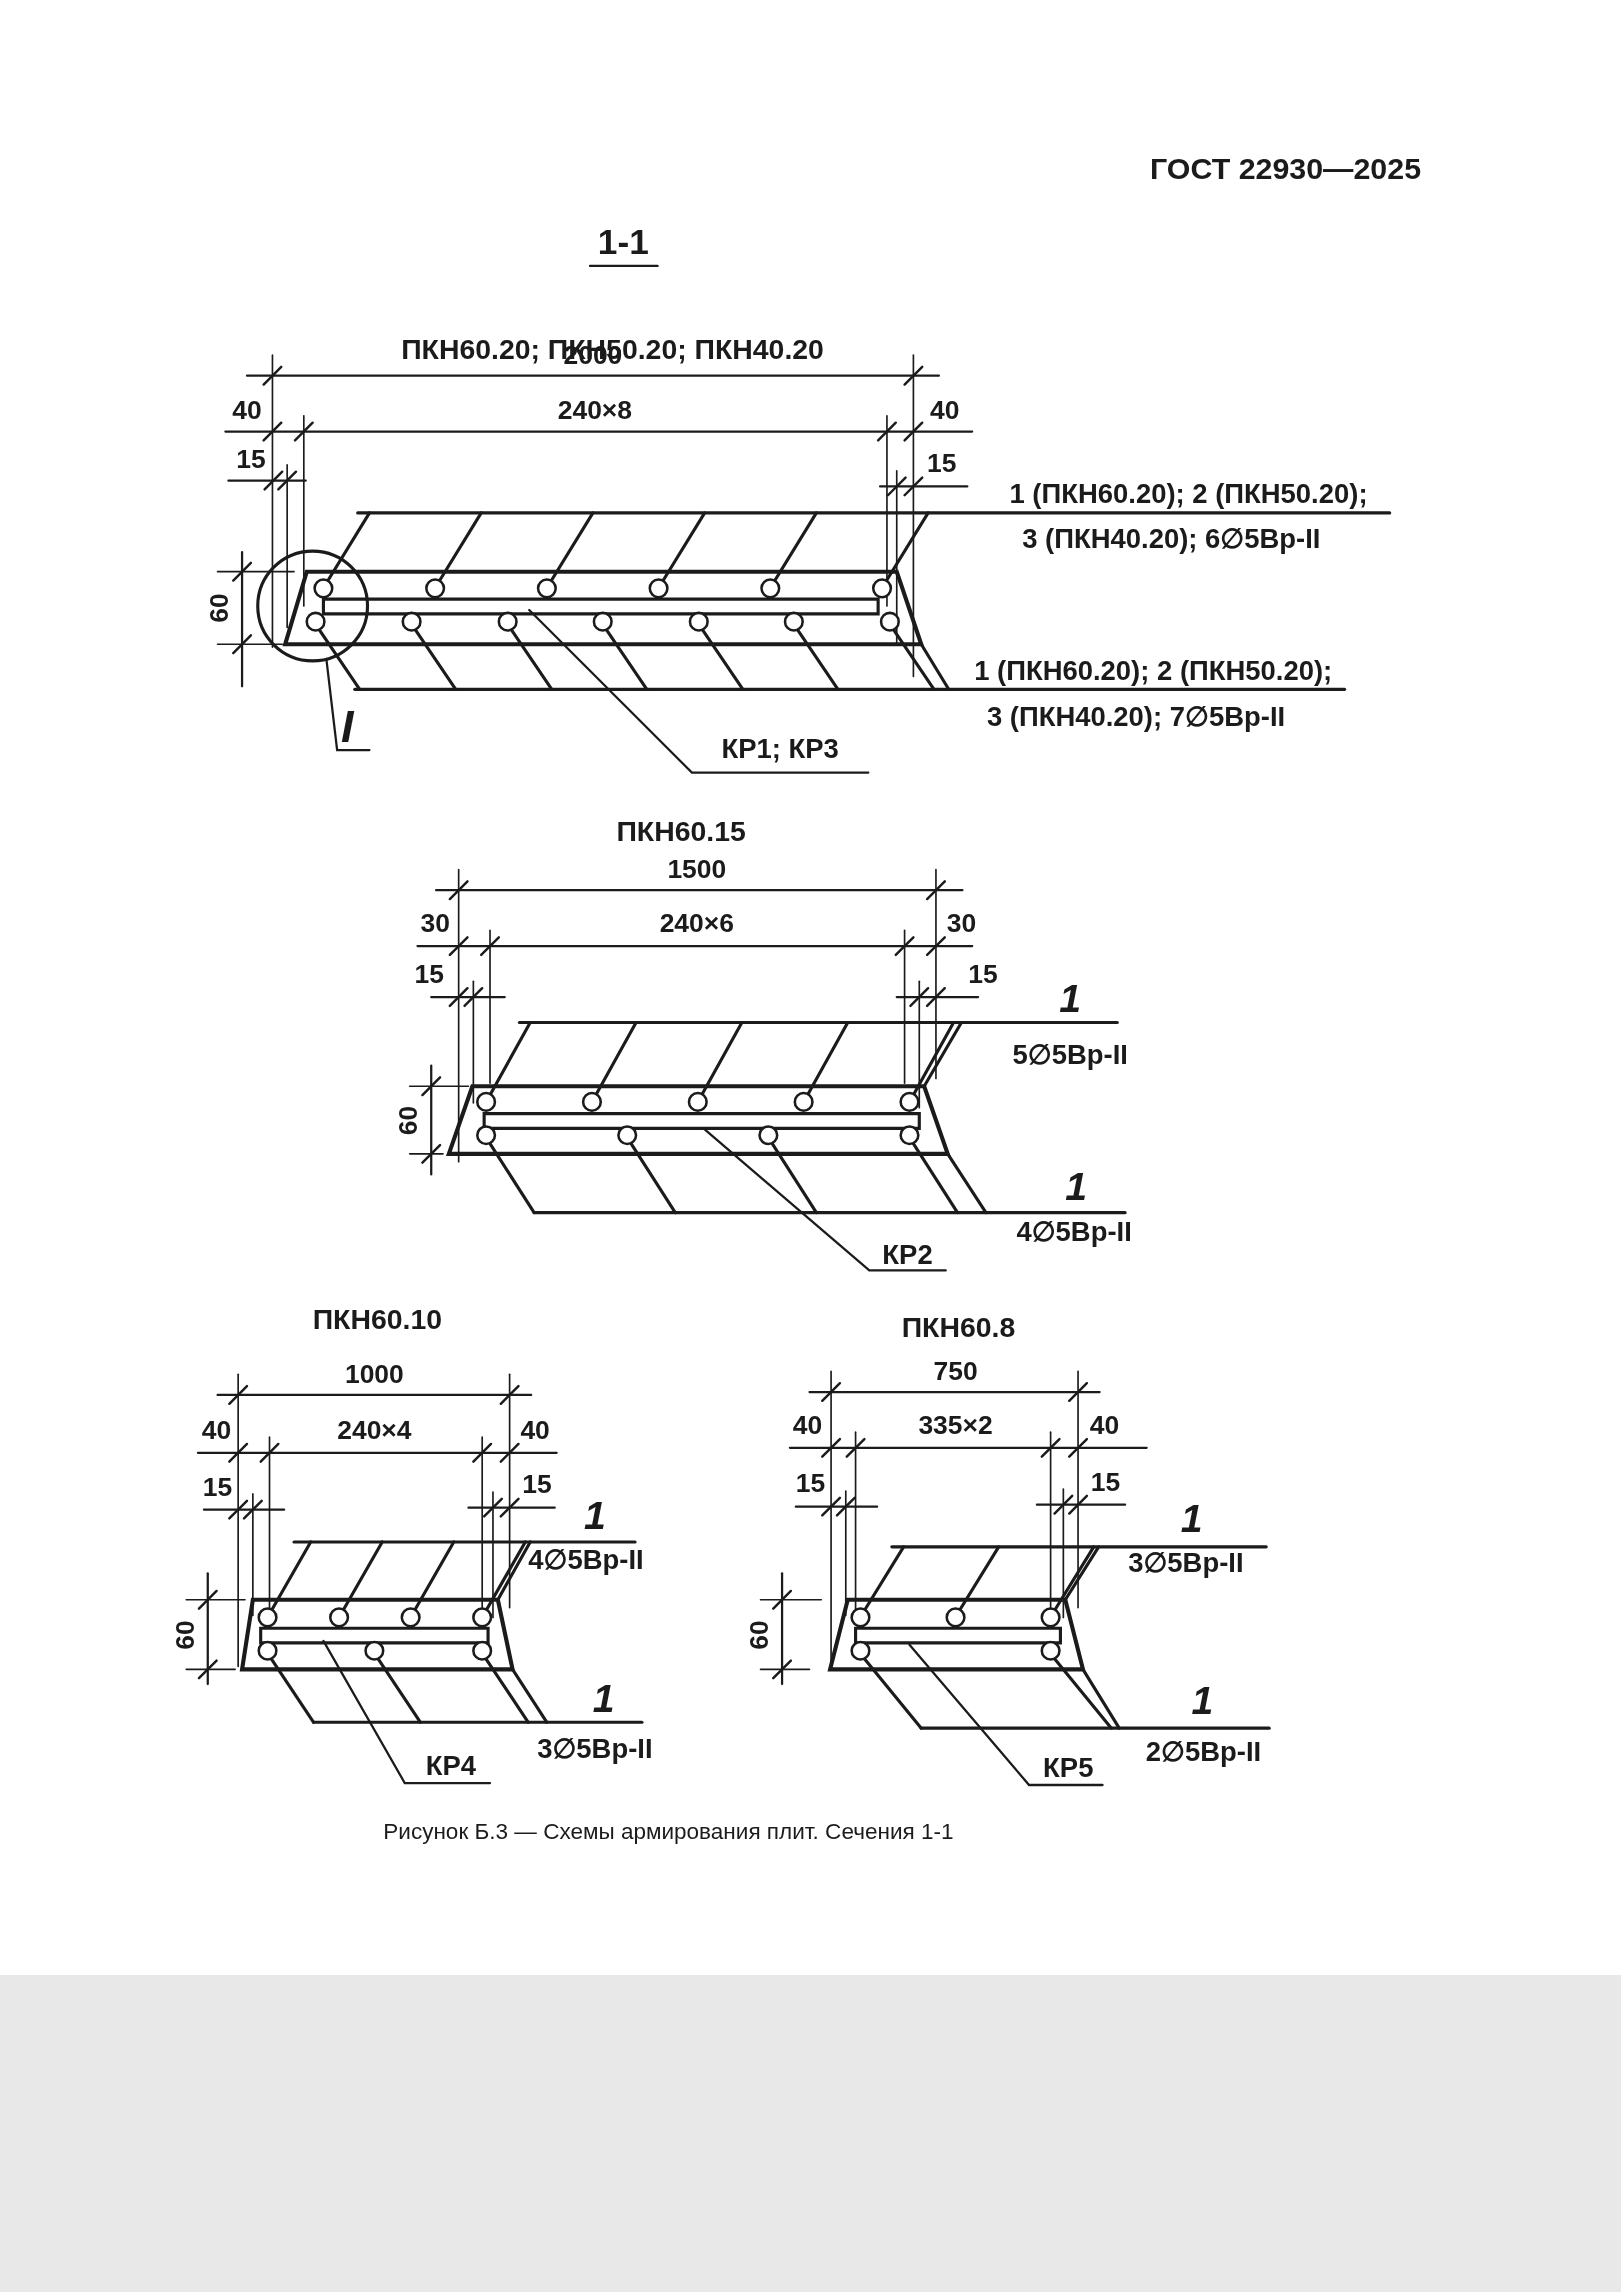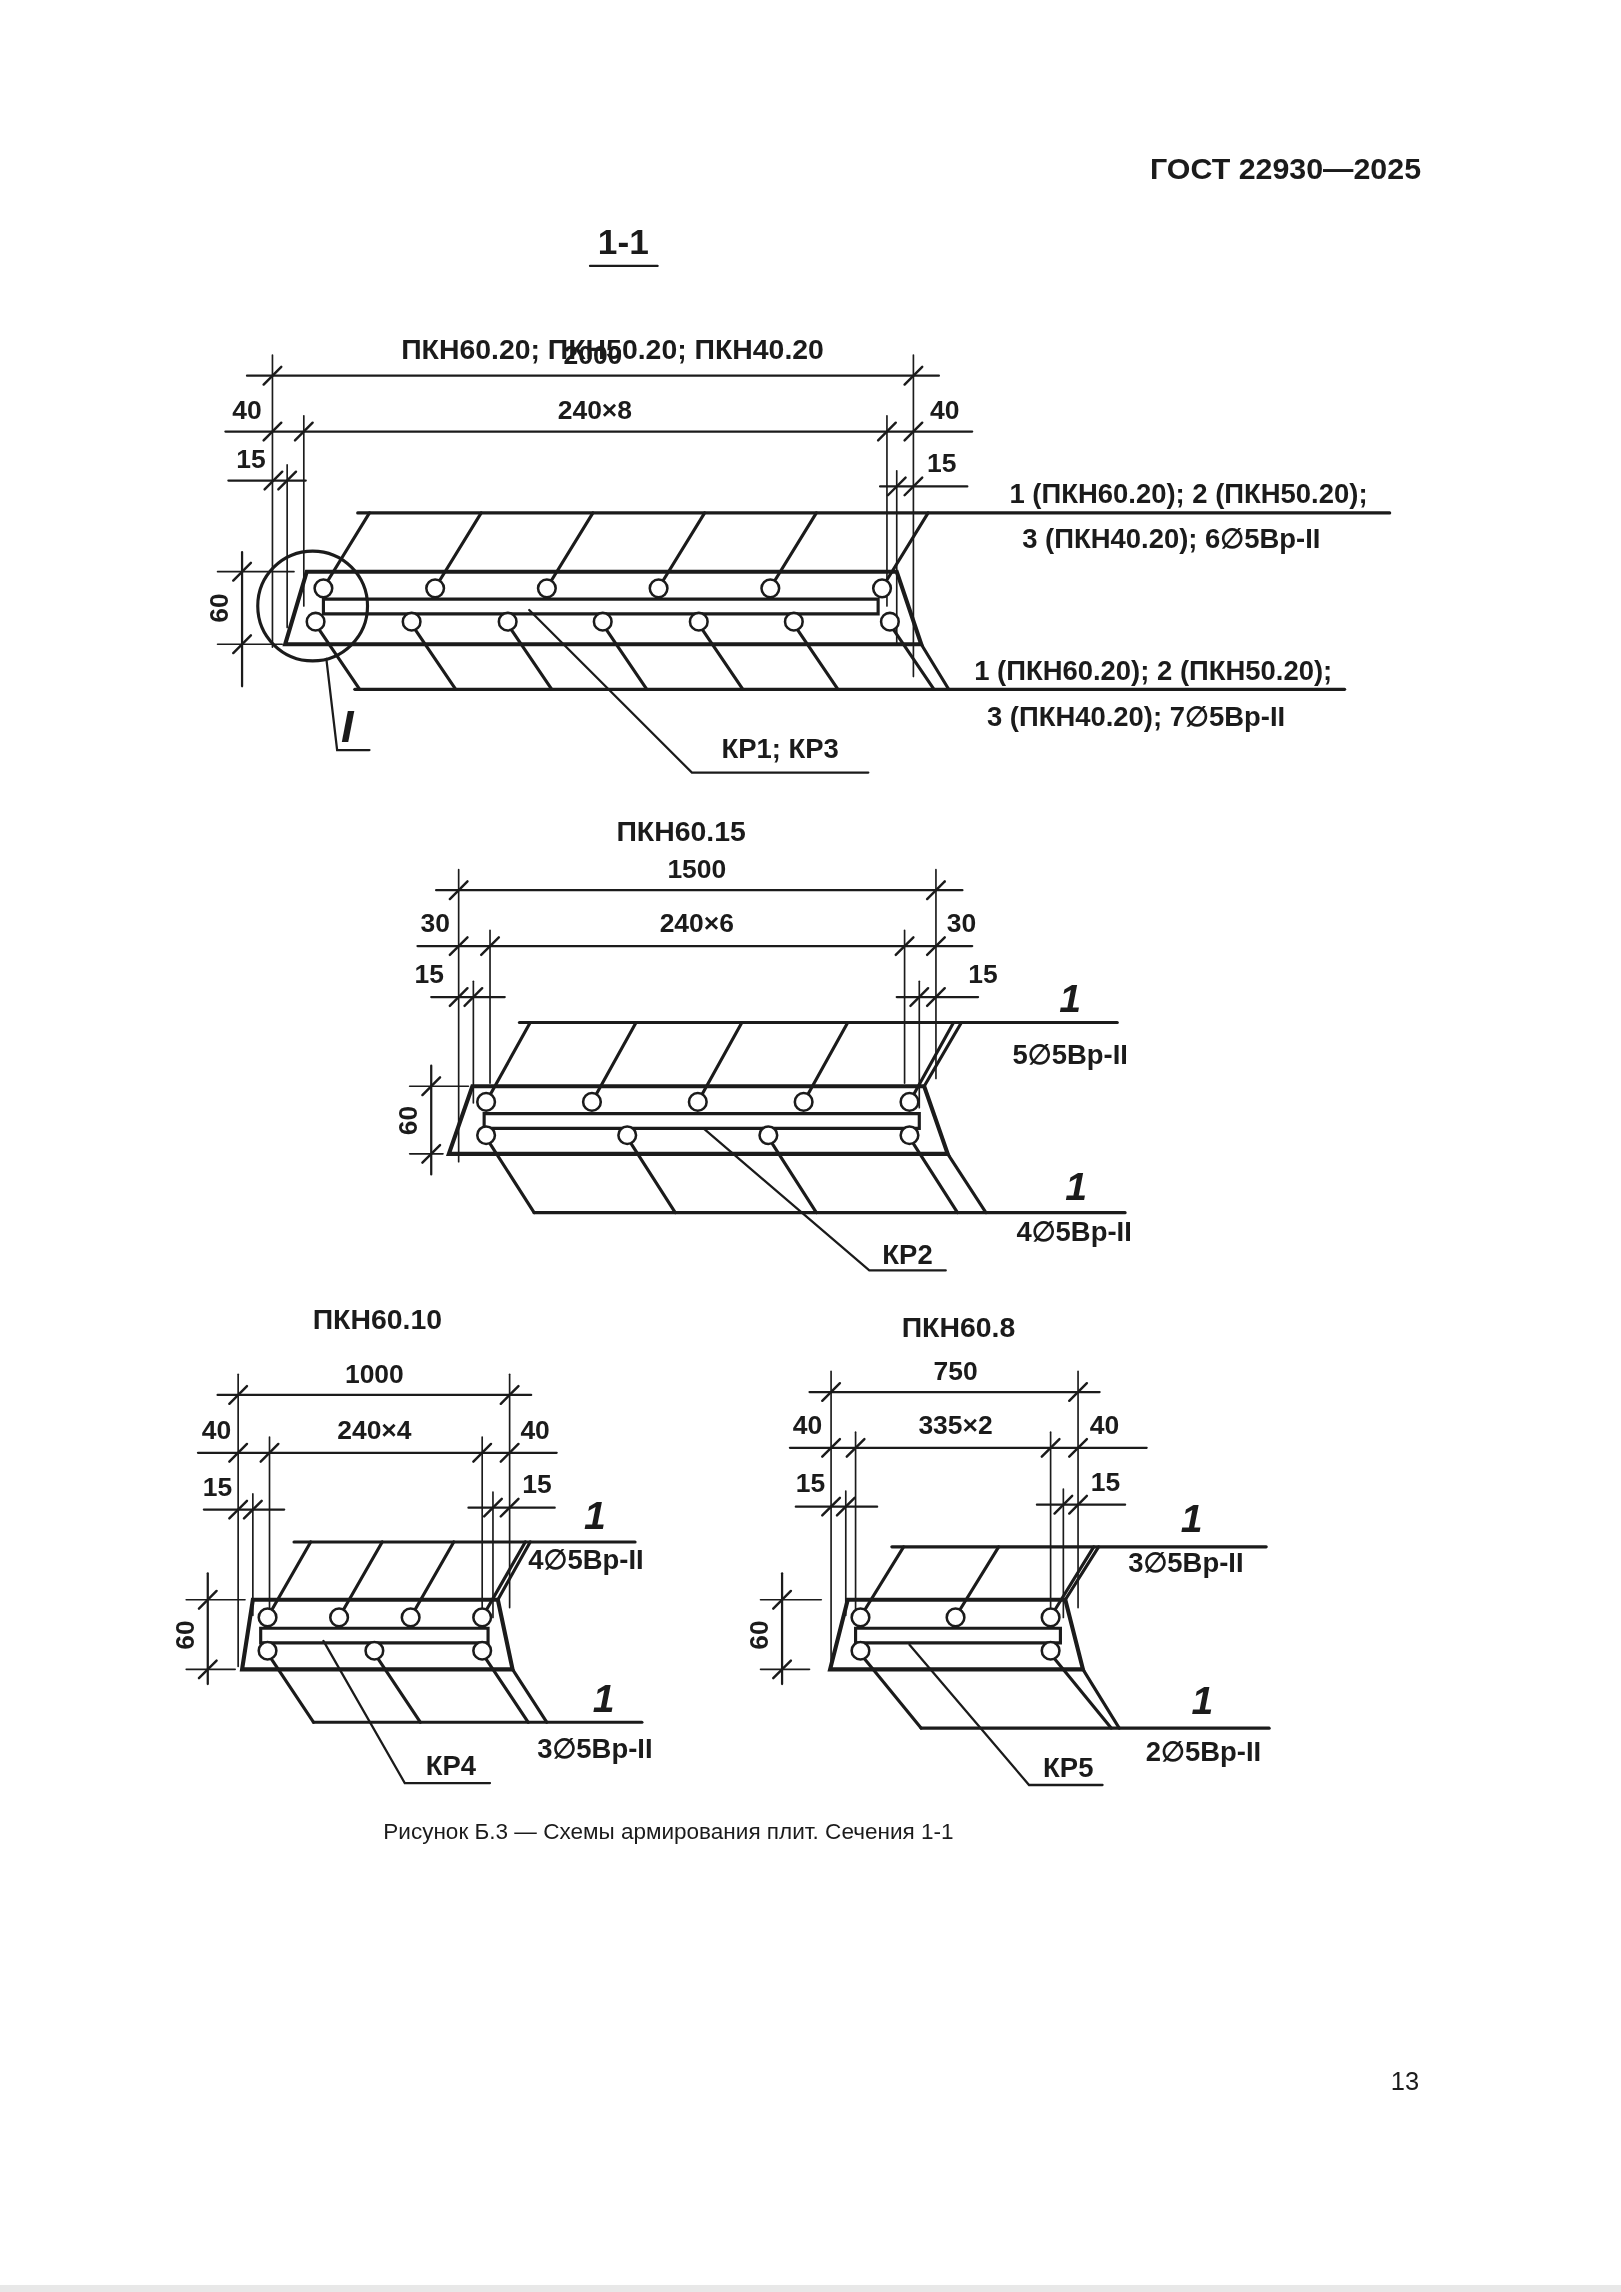--- a/index.html
+++ b/index.html
@@ -1,17 +1,17 @@
 <!DOCTYPE html>
 <html><head>
 <meta charset="utf-8">
 <style>
   html,body { margin:0; padding:0; background:#e8e8e8; }
   .page {
-    position:relative; width:1621px; height:2285px; margin:0 auto;
+    position:relative; width:1621px; height:1975px; margin:0 auto;
     background:#ffffff; font-family:"Liberation Sans", sans-serif;
   }
   svg { display:block; font-family:"Liberation Sans", sans-serif; }
   .ink  { stroke:#1b1b1b; fill:none; stroke-linecap:round; }
   .w1   { stroke-width:1.7; }   
   .w2   { stroke-width:2.3; }   
   .w3   { stroke-width:3.2; }   
   .w4   { stroke-width:4.2; }   
   .tick { stroke-width:2.5; }
   .circ { fill:#ffffff; stroke:#1b1b1b; stroke-width:2.6; }

